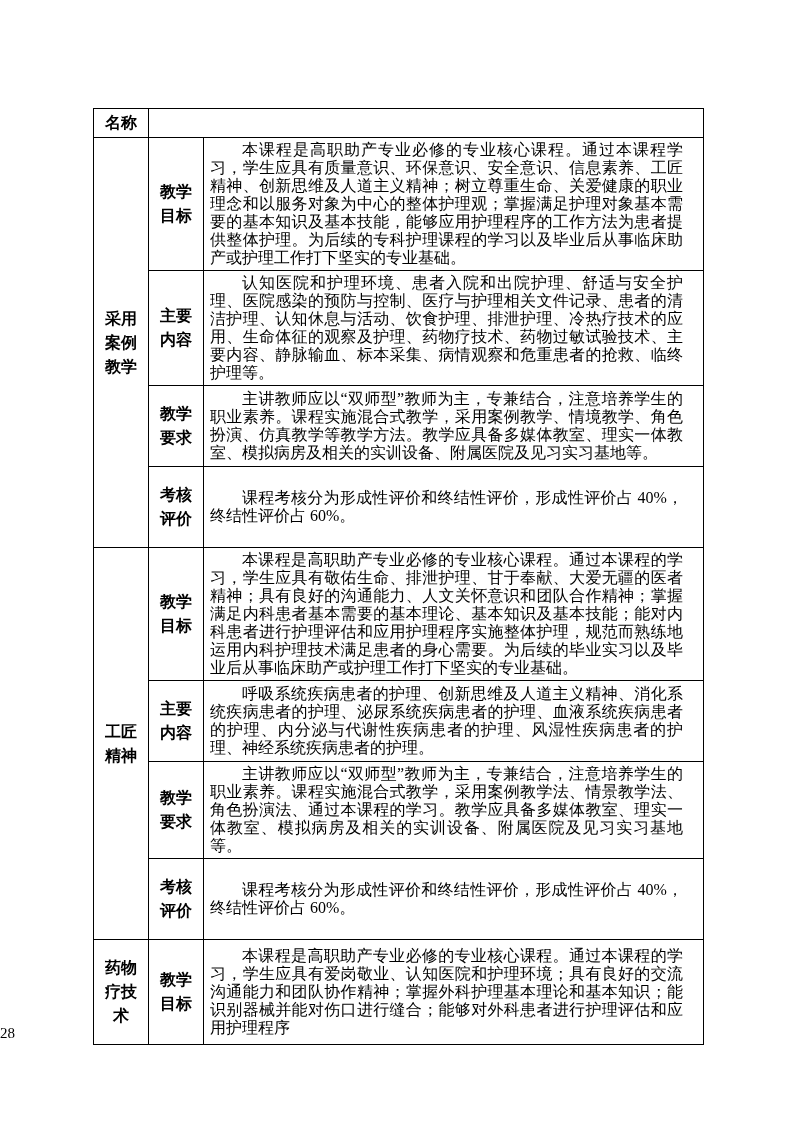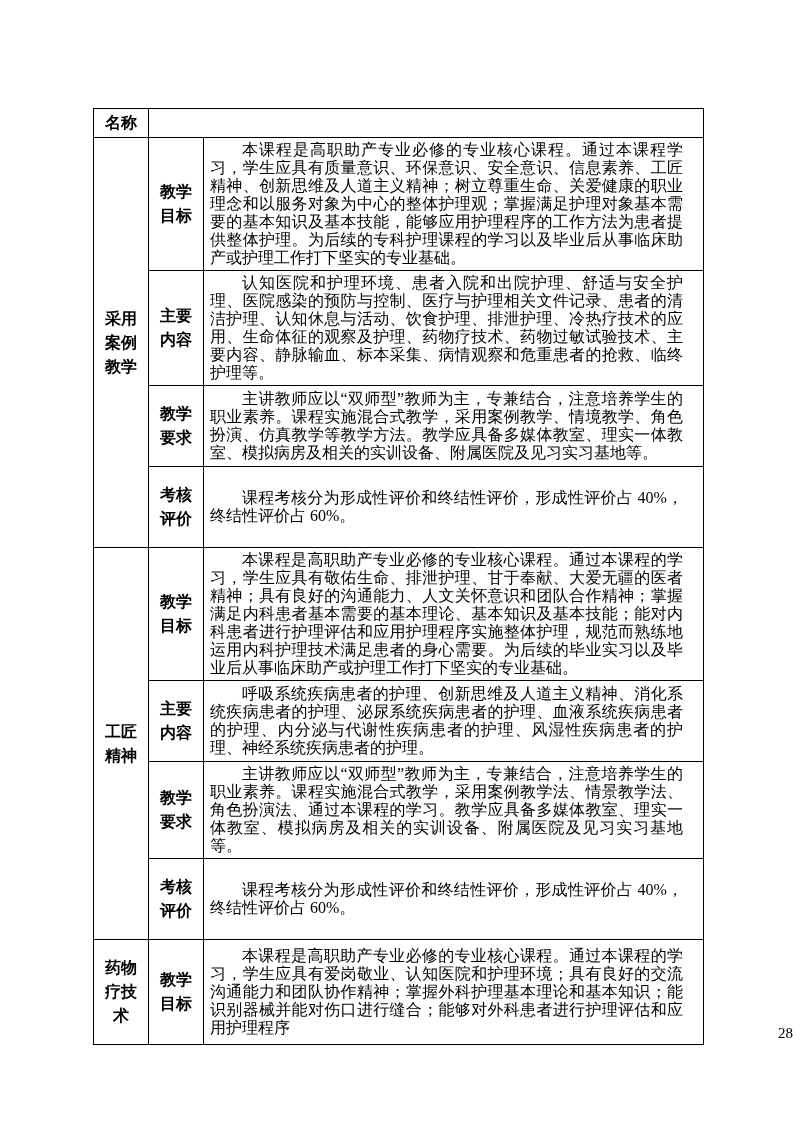--- a/index.html
+++ b/index.html
@@ -54,21 +54,21 @@
     word-break: break-all;
   }
   td.header-value-cell {
     padding: 2px 6px;
   }
   .page-number {
     position: absolute;
     left: 0;
     top: 1024px;
     width: 100%;
-    text-align: right;
+    text-align: left;
     font-size: 15px;
     line-height: 18px;
   }
 </style>
 </head>
 <body>
 
 <div class="page">
 
   <table class="course-table">

